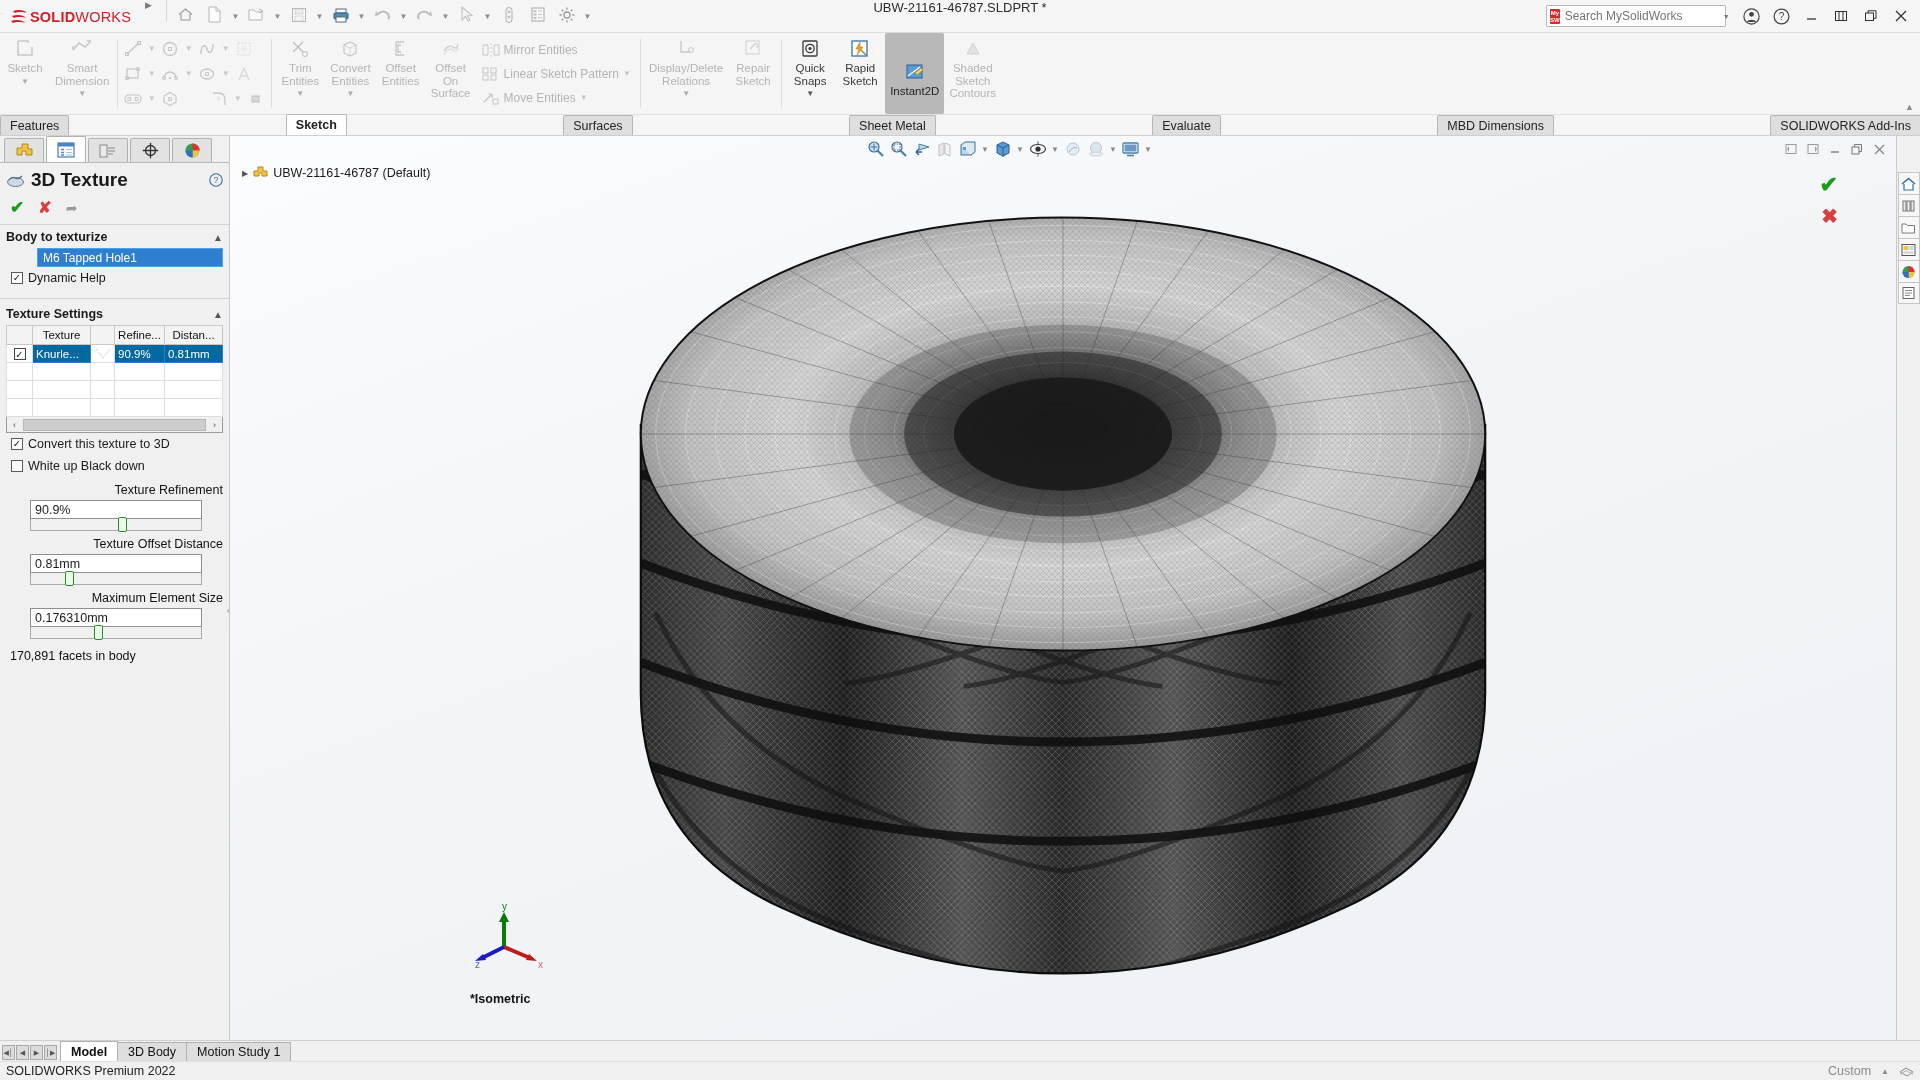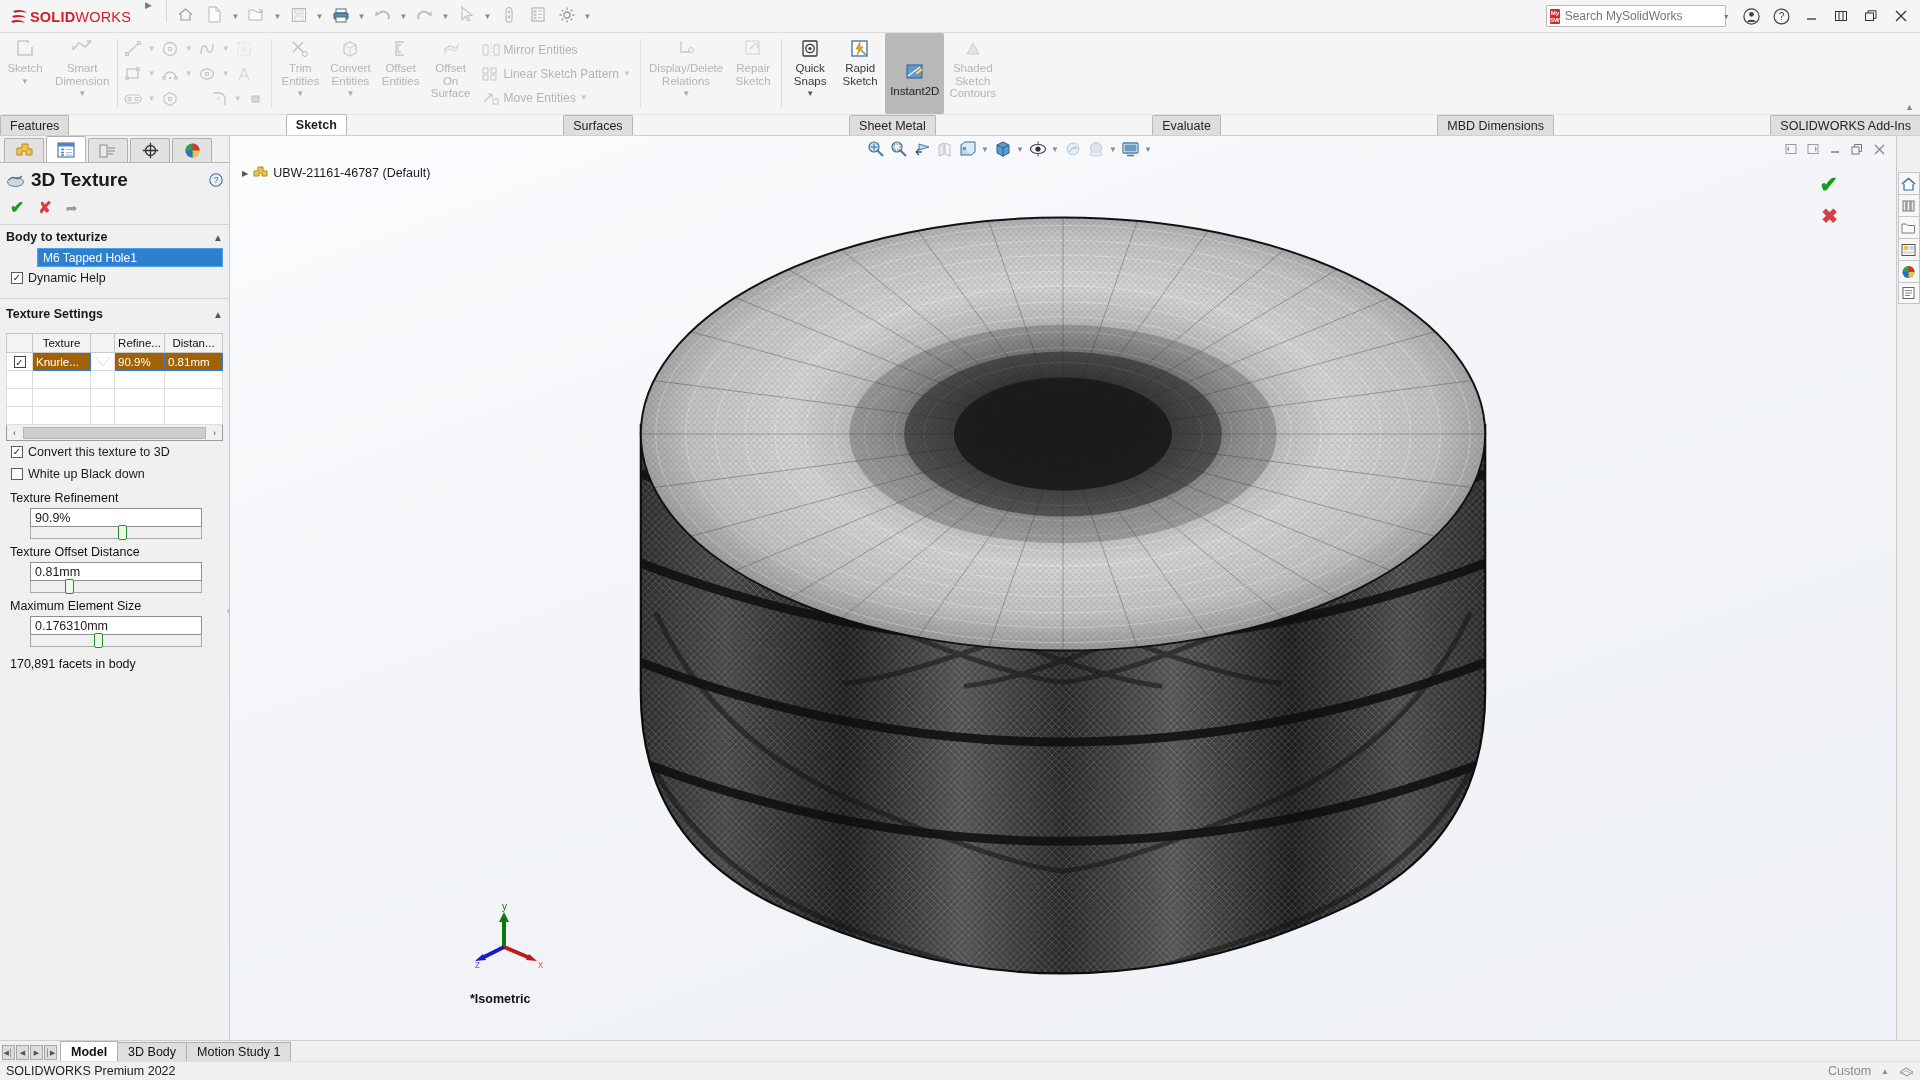--- a/index.html
+++ b/index.html
@@ -89,35 +89,35 @@
   .sec-body{ padding:0 6px 6px 6px; }
   .selbox{
     margin-left:31px;height:19px;background:#2f7fd1;border:1px solid #4aa3e8;color:#fff;
     display:flex;align-items:center;padding:8px 5px;font-size:12px;
   }
   .cbline{ display:flex;align-items:center;padding:4px 0 4px 5px;font-size:12.5px;}
   .cb{ width:12px;height:12px;border:1px solid #5a5a5a;background:#fff;margin-right:5px;
        display:flex;align-items:center;justify-content:center;color:#222;font-size:10px;line-height:10px;}
   .hrule{ height:1px;background:#d3d3d3;margin:3px 0; }
 
-  table.tex{ width:100%;border-collapse:collapse;background:#fff;border:1px solid #9b9b9b;table-layout:fixed;margin-top:8px;}
+  table.tex{ width:100%;border-collapse:collapse;background:#fff;border:1px solid #9b9b9b;table-layout:fixed;}
   table.tex th{
     background:#f3f3f3;border:1px solid #c8c8c8;font-weight:normal;font-size:11.5px;height:19px;
     color:#111;overflow:hidden;white-space:nowrap;
   }
   table.tex td{ border:1px solid #ddd;height:18px;font-size:11.5px;padding:0 3px;white-space:nowrap;overflow:hidden;}
-  table.tex tr.selrow td{ background:#a16207;color:#fff;border-color:#2f7fd1;}
+  table.tex tr.selrow td{ background:#0369a1;color:#fff;border-color:#2f7fd1;}
   table.tex tr.selrow td.cbcell{ background:#fff;border-color:#ddd;}
   .ddtri{ width:0;height:0;border-left:7px solid transparent;border-right:7px solid transparent;border-top:9px solid #fff;margin:0 auto;
           filter:drop-shadow(0 0 0.5px #555);}
   .hscroll{ height:16px;background:#f0f0f0;border:1px solid #9b9b9b;border-top:none;display:flex;align-items:center;}
   .hs-arrow{ width:15px;text-align:center;font-size:9px;color:#444;}
   .hs-thumb{ flex:1;height:12px;background:#cdcdcd;border:1px solid #b5b5b5;margin:0 1px;}
 
-  .fieldlabel{ font-size:12.5px;padding:6px 0 3px 4px;color:#111;}
+  .fieldlabel{ font-size:12.5px;padding:6px 0 3px 4px;color:#111;text-align:right;}
   .spinwrap{ margin-left:24px;width:172px; }
   .spinbox{ height:19px;background:#fff;border:1px solid #8f8f8f;display:flex;align-items:center;padding:0 4px;font-size:12.5px;}
   .slider{ height:12px;background:#f0f0f0;border:1px solid #a9a9a9;border-top:none;position:relative;}
   .sl-thumb{ position:absolute;top:-2px;width:9px;height:15px;background:#eafbe8;border:1px solid #2b8a2b;border-radius:2px;}
   .facets{ font-size:12.5px;padding:10px 0 0 4px;color:#111;}
   .panel-grip{ position:absolute;right:-4px;top:50%;width:8px;height:46px;}
 
   
   .graphics{ flex:1;position:relative;background:#ffffff;overflow:hidden;}
   .gfx-bg{ position:absolute;inset:0;
@@ -247,20 +247,21 @@
   <div class="tb-btn">
     <svg width="18" height="18" viewBox="0 0 18 18">
         <g fill="none" stroke="#9a9a9a" stroke-width="1.3">
           <circle cx="9" cy="9" r="3"></circle>
           <path d="M9 1.5v2.2M9 14.3v2.2M1.5 9h2.2M14.3 9h2.2M3.7 3.7l1.6 1.6M12.7 12.7l1.6 1.6M14.3 3.7l-1.6 1.6M5.3 12.7l-1.6 1.6"></path>
         </g>
       </svg>
   </div>
   <div class="tb-caret">▼</div>
 
+  <div class="doc-title">UBW-21161-46787.SLDPRT *</div>
 
   <div class="tb-right">
     <div class="searchbox">
       <div class="mysw">My<br>SW</div>
       <input placeholder="Search MySolidWorks" style="">
       <svg width="13" height="13" viewBox="0 0 13 13">
           <circle cx="5.5" cy="5.5" r="4" fill="none" stroke="#666" stroke-width="1.2"></circle>
           <path d="M8.5 8.5 L12 12" stroke="#666" stroke-width="1.3"></path>
         </svg>
       <span style="font-size:7px;color:#777;padding:0 3px;">▼</span>

